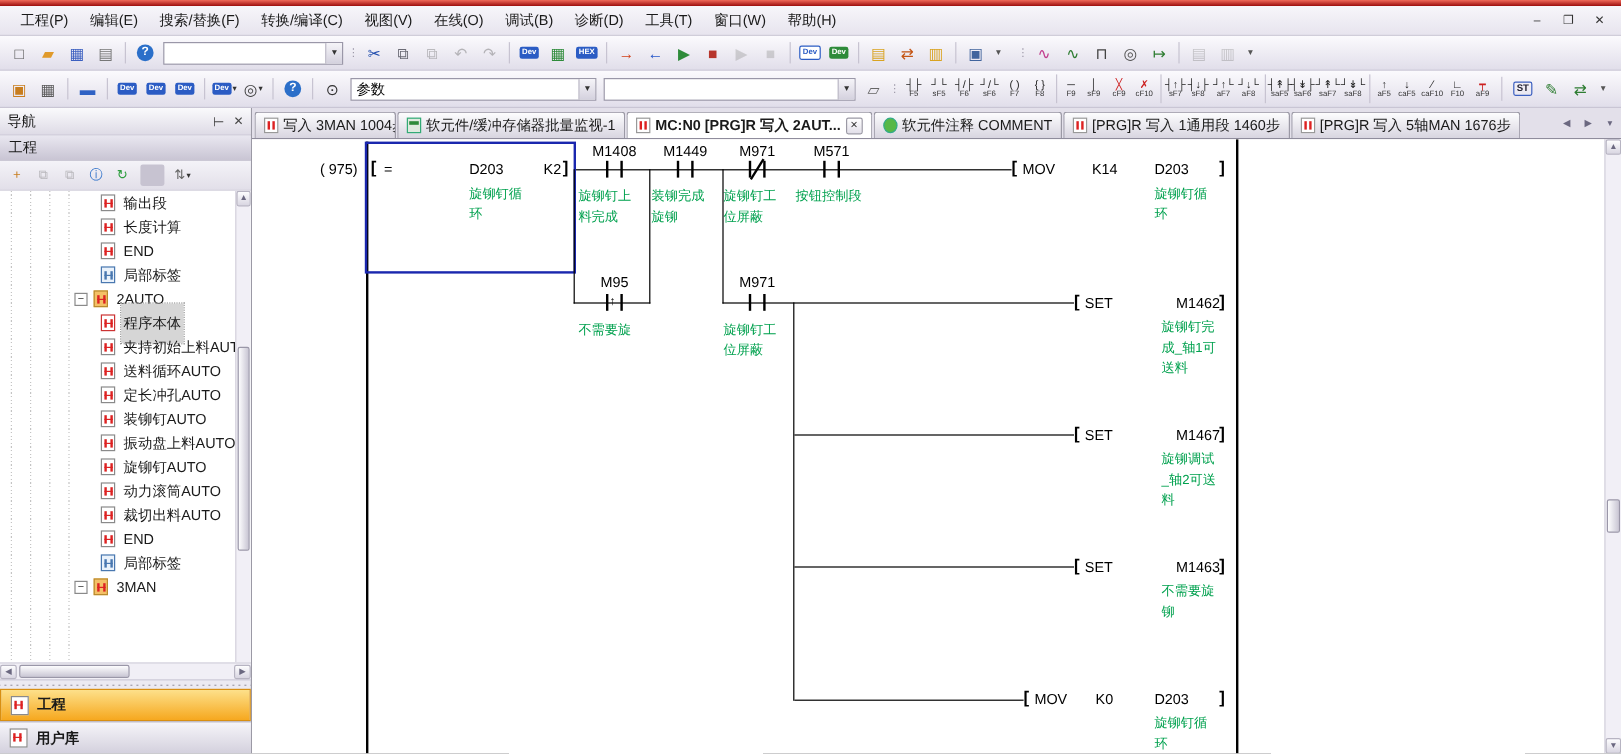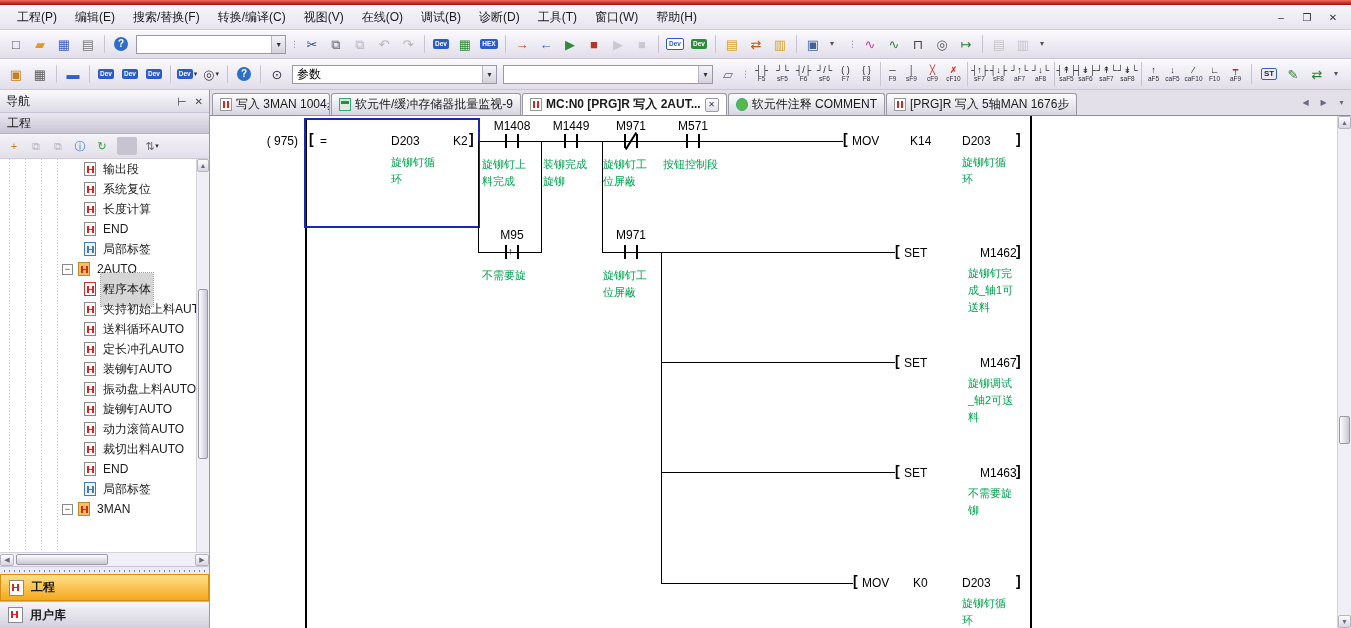--- a/index.html
+++ b/index.html
@@ -516,25 +516,20 @@
       <div class="tree-wrap">
         <div class="tree">
 
             <div class="ti d2">
 
               <span class="nicon i-prg"></span>
               <span class="tl">输出段</span>
             </div>
 
 
-            <div class="ti d2">
-
-              <span class="nicon i-prg"></span>
-              <span class="tl">系统复位</span>
-            </div>
 
             <div class="ti d2">
 
               <span class="nicon i-prg"></span>
               <span class="tl">长度计算</span>
             </div>
 
             <div class="ti d2">
 
               <span class="nicon i-prg"></span>
@@ -655,36 +650,41 @@
         <div style="display:flex;align-items:flex-end">
 
             <div class="tab first">
               <span class="ticon t-prg"></span>
               <span>写入 3MAN 1004步</span>
 
             </div>
 
             <div class="tab">
               <span class="ticon t-monitor"></span>
-              <span>软元件/缓冲存储器批量监视-9</span>
+              <span>软元件/缓冲存储器批量监视-1</span>
 
             </div>
 
             <div class="tab active">
               <span class="ticon t-prg"></span>
               <span>MC:N0 [PRG]R 写入 2AUT...</span>
               <span class="tclose">✕</span>
             </div>
 
             <div class="tab">
               <span class="ticon t-comment"></span>
               <span>软元件注释 COMMENT</span>
 
             </div>
 
+            <div class="tab">
+              <span class="ticon t-prg"></span>
+              <span>[PRG]R 写入 1通用段 1460步</span>
+
+            </div>
 
             <div class="tab">
               <span class="ticon t-prg"></span>
               <span>[PRG]R 写入 5轴MAN 1676步</span>
 
             </div>
           </div>
         <div class="tab-scroll">
 
         <span class="sb-btn">◀</span>

